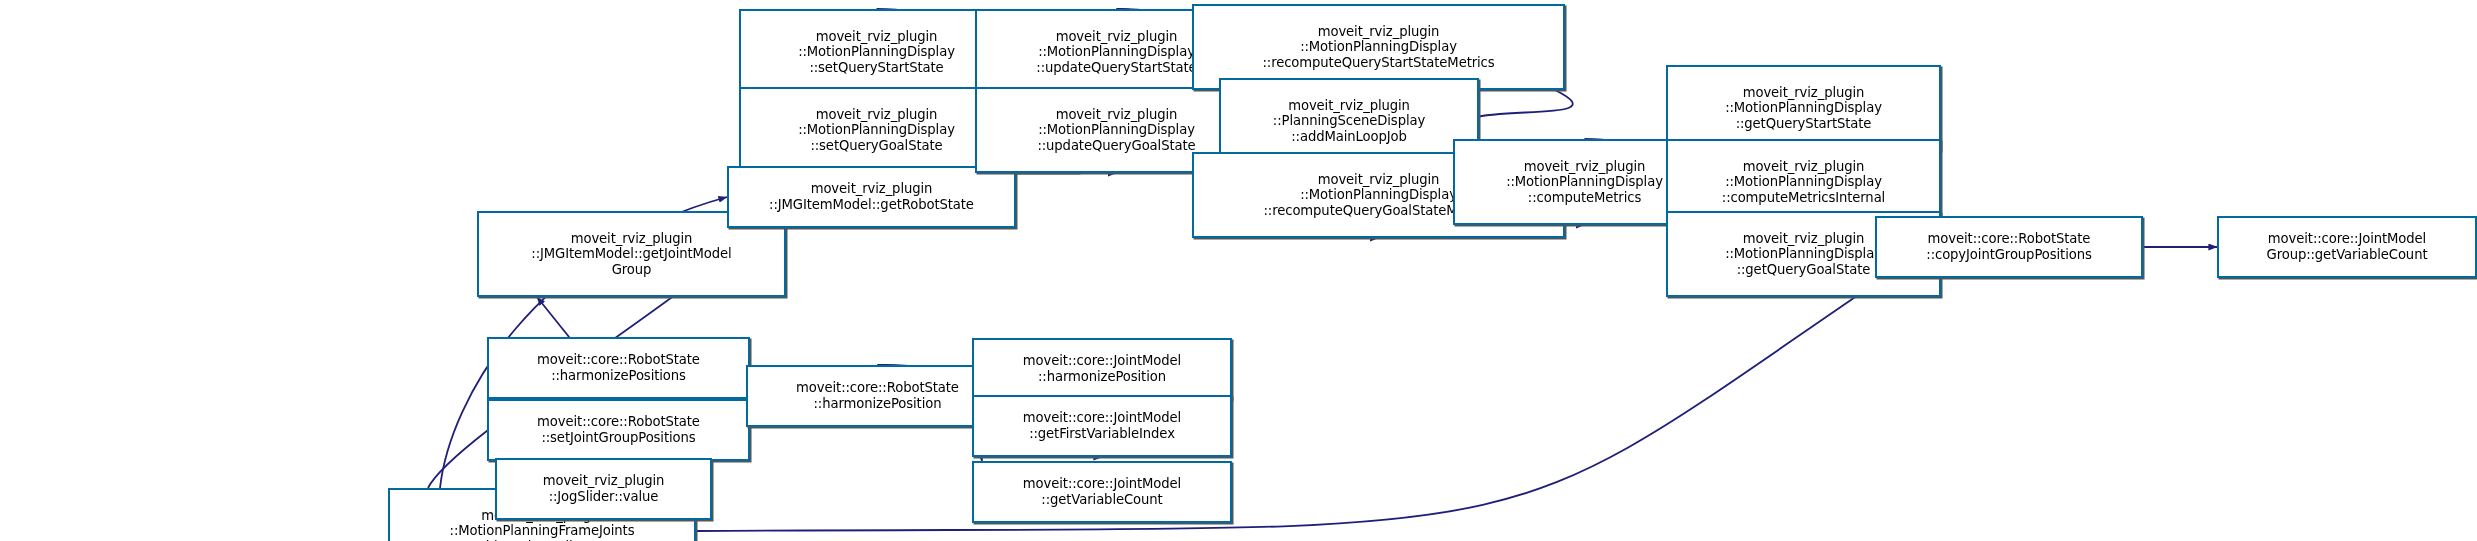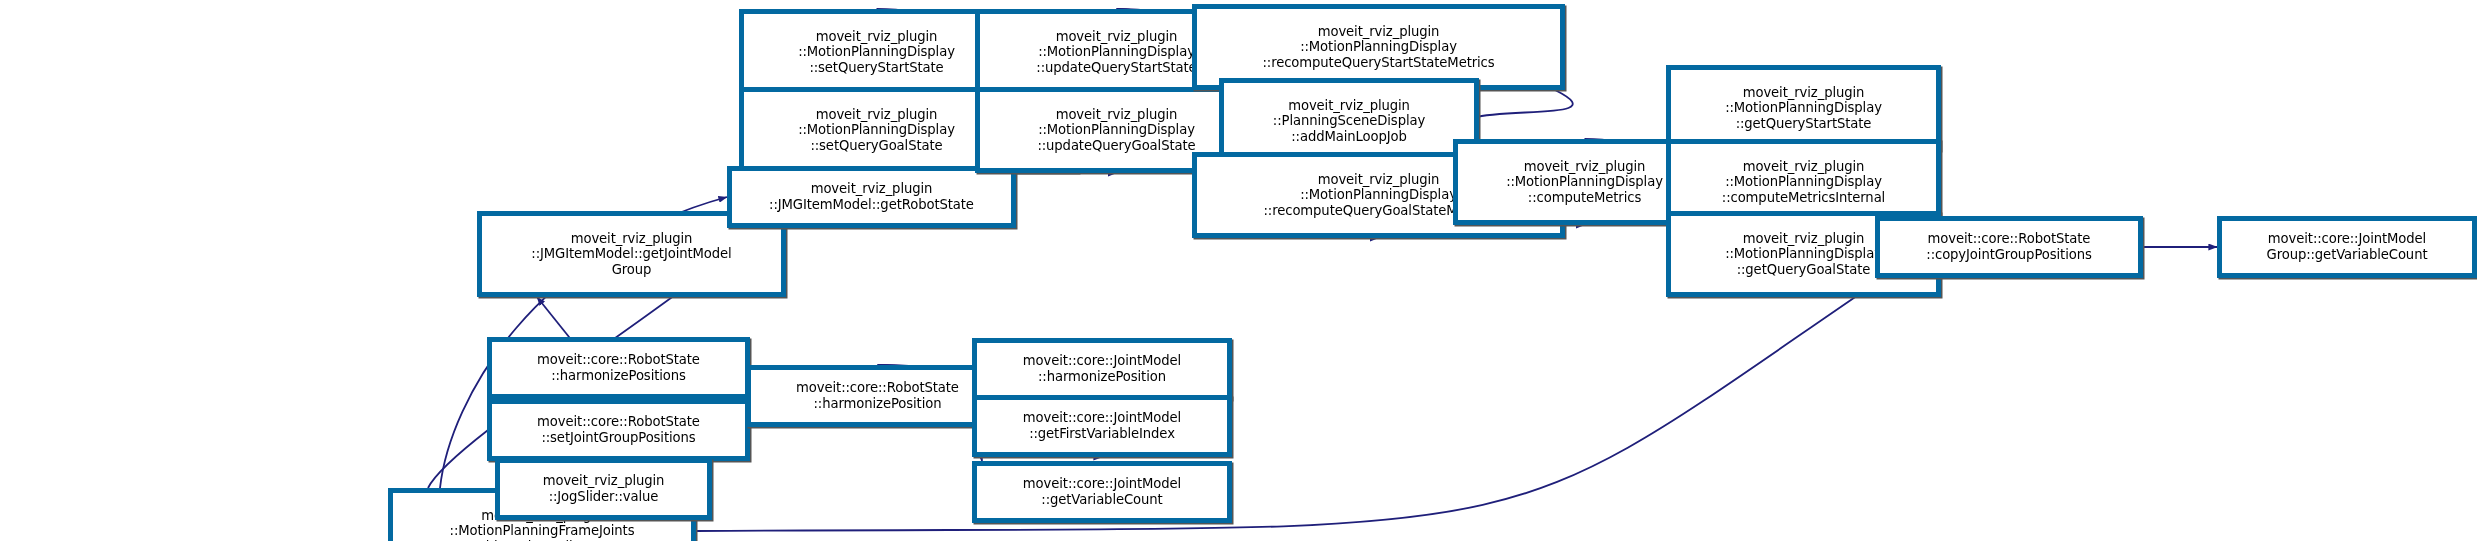--- a/index.html
+++ b/index.html
@@ -8,21 +8,21 @@
     width:2477px;
     height:541px;
     background:#ffffff;
     font-family:"DejaVu Sans","Liberation Sans",sans-serif;
     overflow:hidden;
   }
   #edges{position:absolute;left:0;top:0;width:2477px;height:541px;pointer-events:none;}
   .node{
     position:absolute;
     box-sizing:border-box;
-    border:5px solid #0369a1;
+    border:2px solid #0369a1;
     background:#ffffff;
     color:#000000;
     display:flex;
     align-items:center;
     justify-content:center;
     text-align:center;
     line-height:1.18;
     font-size:13.2px;
     letter-spacing:-0.1px;
     box-shadow:1.5px 1.5px 0 0 #555555;

